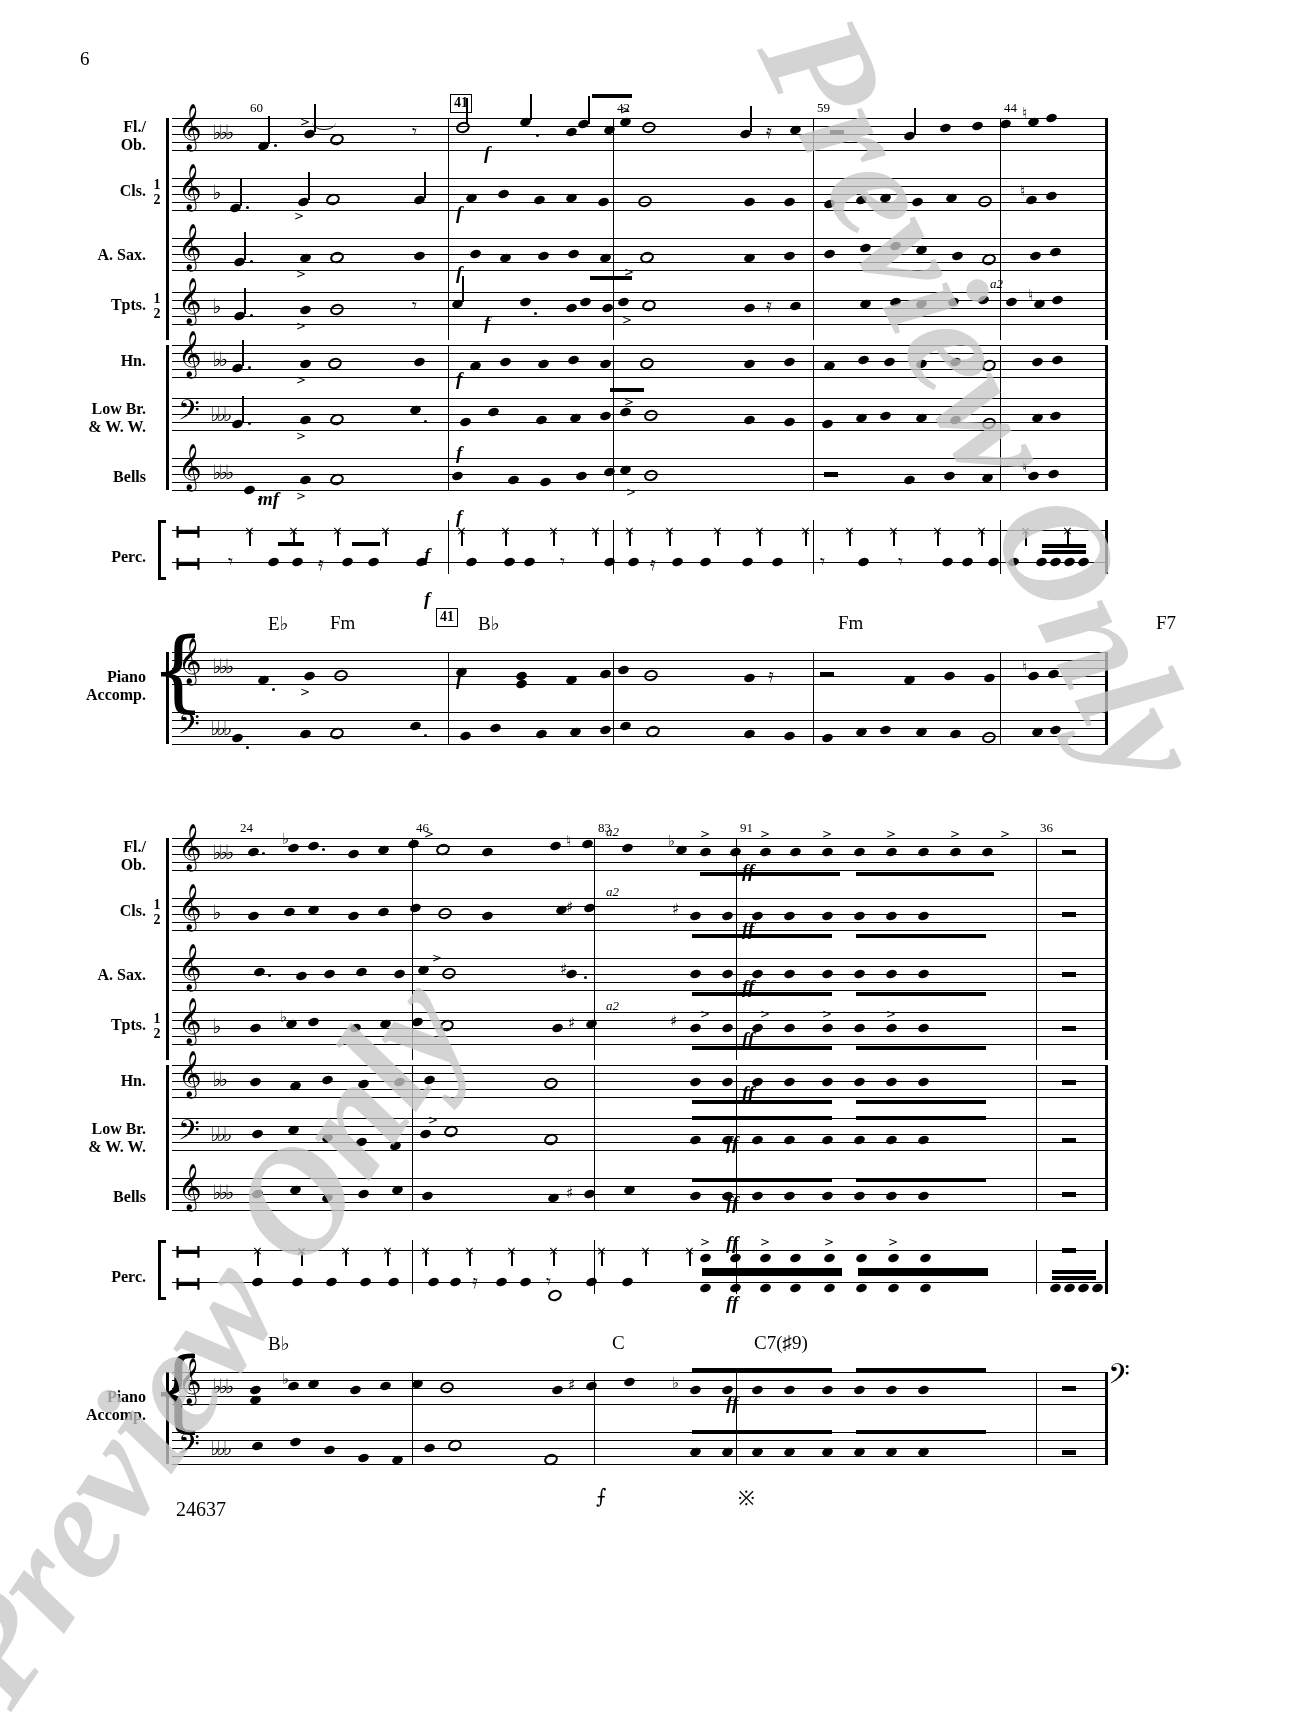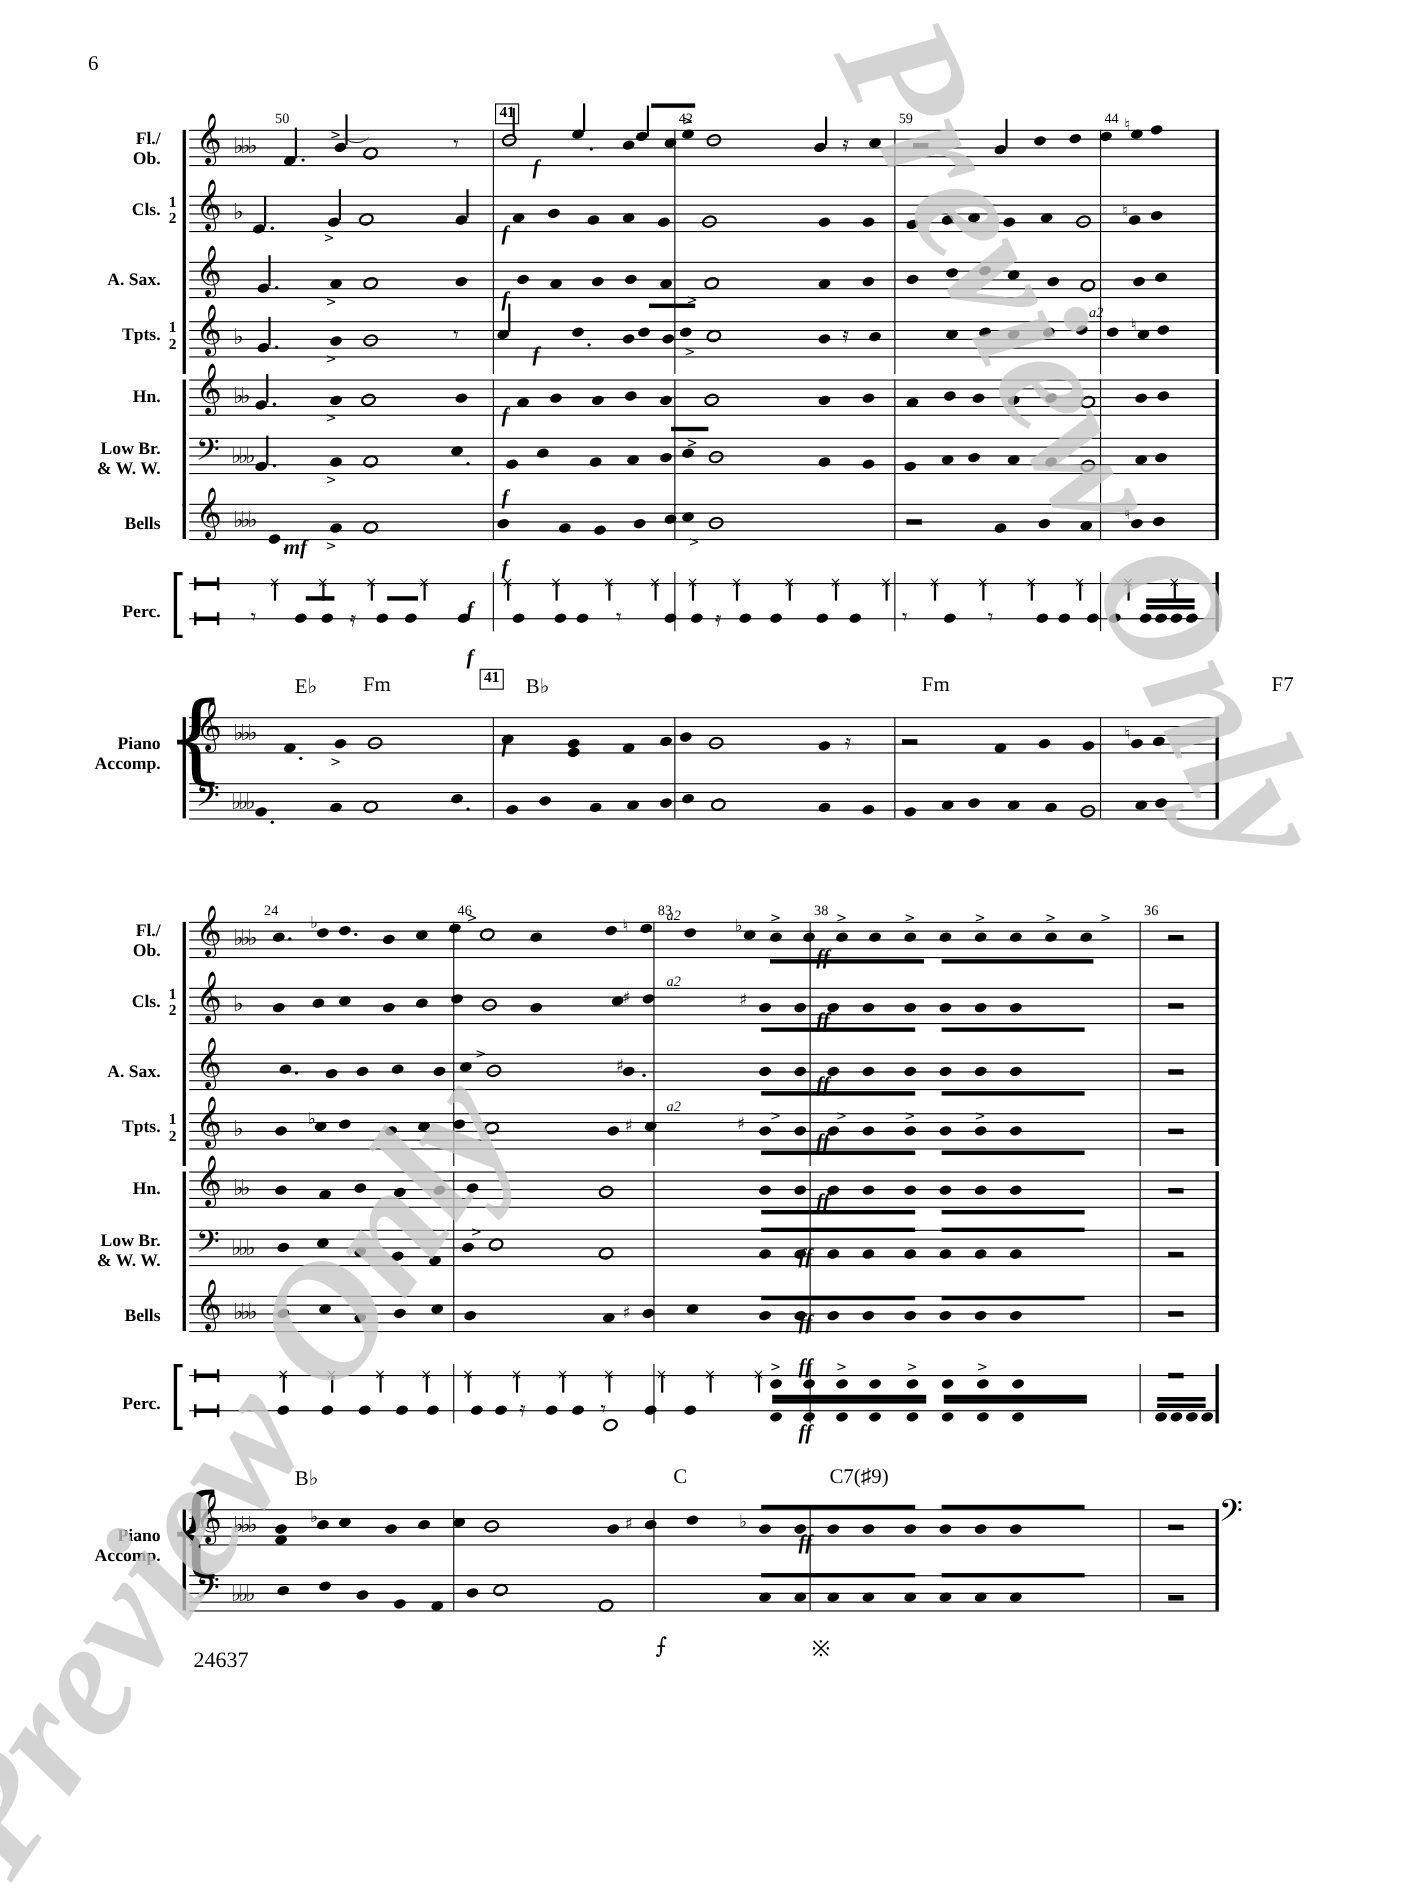--- a/index.html
+++ b/index.html
@@ -398,21 +398,21 @@
     <div class="barline" style="left:1000px; top:358px; height:32px;"></div>
     <div class="barline" style="left:1000px; top:420px; height:54px;"></div>
     <div class="barline" style="left:1000px; top:552px; height:92px;"></div>
 
     <div class="barline thick" style="left:1105px; top:18px; height:222px;"></div>
     <div class="barline thick" style="left:1105px; top:245px; height:115px;"></div>
     <div class="barline thick" style="left:1105px; top:358px; height:32px;"></div>
     <div class="barline thick" style="left:1105px; top:420px; height:54px;"></div>
     <div class="barline thick" style="left:1105px; top:552px; height:92px;"></div>
 
-    <div class="measure-num" style="left:250px; top:0px;">50</div>
+    <div class="measure-num" style="left:250px; top:0px;">60</div>
     <div class="rehearsal" style="left:450px; top:-6px;">41</div>
     <div class="measure-num" style="left:617px; top:0px;">42</div>
     <div class="measure-num" style="left:817px; top:0px;">59</div>
     <div class="measure-num" style="left:1004px; top:0px;">44</div>
 
     <div class="chord" style="left:268px; top:512px;">E♭</div>
     <div class="chord" style="left:330px; top:512px;">Fm</div>
     <div class="rehearsal" style="left:436px; top:508px;">41</div>
     <div class="chord" style="left:478px; top:512px;">B♭</div>
     <div class="chord" style="left:838px; top:512px;">Fm</div>
@@ -909,21 +909,21 @@
 
     <div class="barline thick" style="left:1105px; top:18px; height:222px;"></div>
     <div class="barline thick" style="left:1105px; top:245px; height:115px;"></div>
     <div class="barline thick" style="left:1105px; top:358px; height:32px;"></div>
     <div class="barline thick" style="left:1105px; top:420px; height:54px;"></div>
     <div class="barline thick" style="left:1105px; top:552px; height:92px;"></div>
 
     <div class="measure-num" style="left:240px; top:0px;">24</div>
     <div class="measure-num" style="left:416px; top:0px;">46</div>
     <div class="measure-num" style="left:598px; top:0px;">83</div>
-    <div class="measure-num" style="left:740px; top:0px;">38</div>
+    <div class="measure-num" style="left:740px; top:0px;">91</div>
     <div class="measure-num" style="left:1040px; top:0px;">36</div>
 
     <div class="chord" style="left:268px; top:512px;">B♭</div>
     <div class="chord" style="left:612px; top:512px;">C</div>
     <div class="chord" style="left:754px; top:512px;">C7(♯9)</div>
 
     <div class="dyn" style="left:742px; top:40px;">ff</div>
     <div class="dyn" style="left:742px; top:98px;">ff</div>
     <div class="dyn" style="left:742px; top:156px;">ff</div>
     <div class="dyn" style="left:742px; top:208px;">ff</div>

